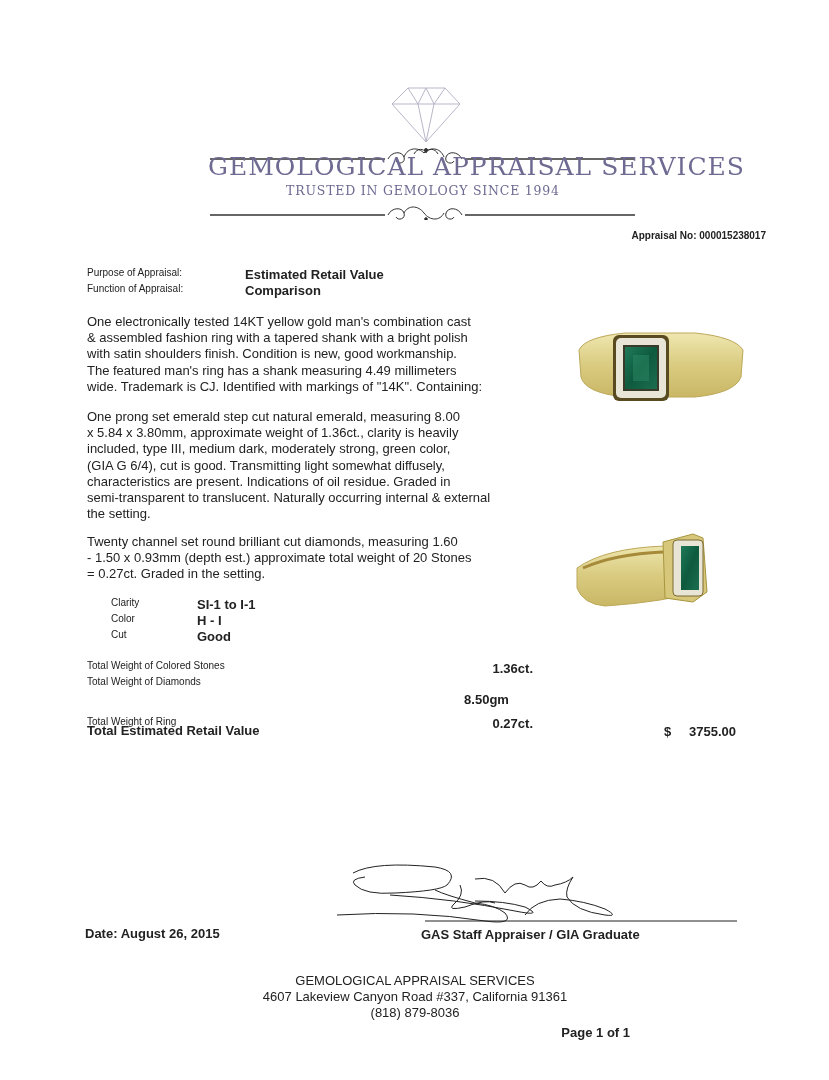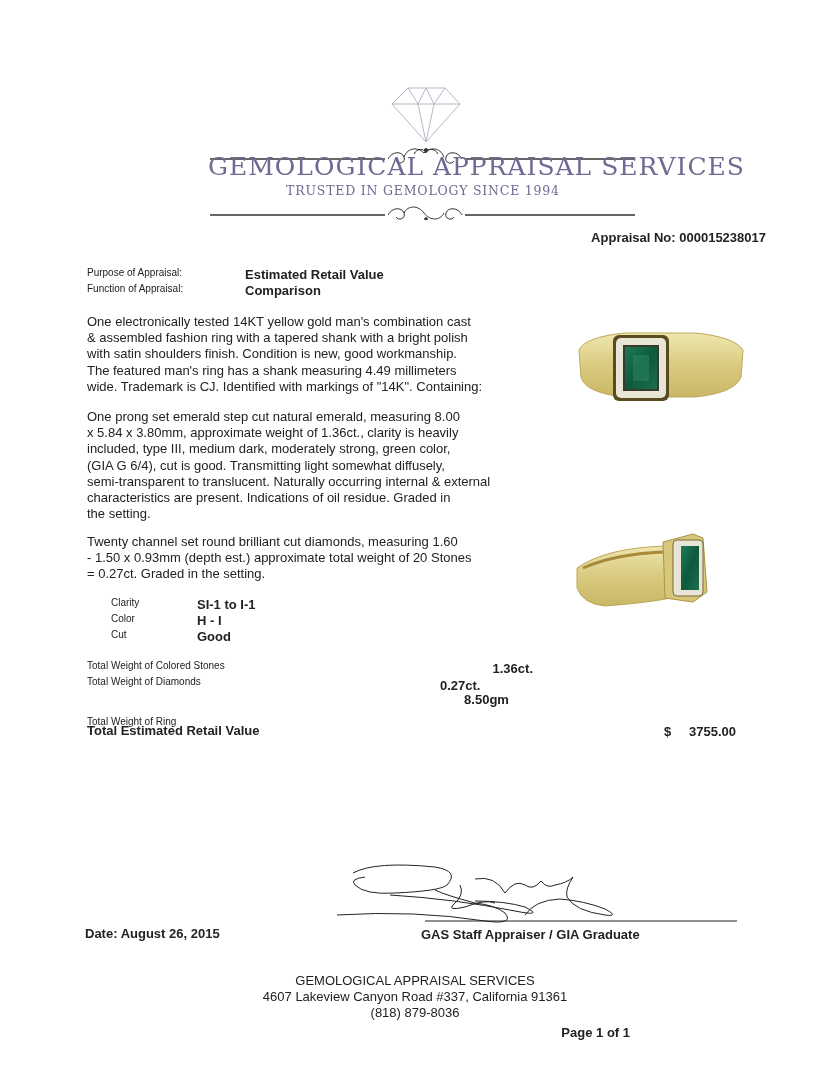--- a/index.html
+++ b/index.html
@@ -15,21 +15,21 @@
       font-family: "DejaVu Serif", serif; font-size: 25px; letter-spacing: 1px;
       color: #6e6a92; text-align: center; white-space: nowrap;
     }
     .brand-tag {
       position: absolute; left: 208px; top: 183px; width: 430px;
       font-family: "DejaVu Serif", serif; font-size: 12.5px; letter-spacing: 0.8px;
       color: #6e6a92; text-align: center; white-space: nowrap;
     }
     .appraisal-no {
       position: absolute; left: 540px; top: 230px; width: 226px; text-align: right;
-      font-size: 13px; font-weight: bold; color: #222;
+      font-size: 10px; font-weight: bold; color: #222;
     }
     .row-label { position: absolute; font-size: 10px; color: #222; }
     .row-value { position: absolute; font-size: 13px; font-weight: bold; color: #222; }
     .para {
       position: absolute; left: 87px; width: 430px;
       font-size: 13px; line-height: 16.2px; color: #222;
     }
     .ring-img { position: absolute; }
     .money { position: absolute; font-size: 13px; font-weight: bold; color: #222; }
     .footer-line { position: absolute; left: 200px; width: 430px; text-align: center; font-size: 13px; color: #222; }
@@ -82,42 +82,42 @@
   <div>with satin shoulders finish. Condition is new, good workmanship.</div>
   <div>The featured man's ring has a shank measuring 4.49 millimeters</div>
   <div>wide. Trademark is CJ. Identified with markings of "14K".  Containing:</div>
 </div>
 
 <div class="para" style="top:409px;">
   <div>One prong set emerald step cut natural emerald, measuring 8.00</div>
   <div>x 5.84 x 3.80mm, approximate weight of 1.36ct., clarity is heavily</div>
   <div>included, type III, medium dark, moderately strong, green color,</div>
   <div>(GIA G 6/4), cut is good. Transmitting light somewhat diffusely,</div>
+  <div>characteristics are present. Indications of oil residue. Graded in</div>
   <div>semi-transparent to translucent. Naturally occurring internal &amp; external</div>
-  <div>characteristics are present. Indications of oil residue. Graded in</div>
   <div>the setting.</div>
 </div>
 
 <div class="para" style="top:534px;">
   <div>Twenty channel set round brilliant cut diamonds, measuring 1.60</div>
   <div>- 1.50 x 0.93mm (depth est.) approximate total weight of 20 Stones</div>
   <div>= 0.27ct. Graded in the setting.</div>
 </div>
 
 <div class="row-label" style="left:111px; top:597px;">Clarity</div>
 <div class="row-value" style="left:197px; top:597px;">SI-1 to I-1</div>
 <div class="row-label" style="left:111px; top:613px;">Color</div>
 <div class="row-value" style="left:197px; top:613px;">H - I</div>
 <div class="row-label" style="left:111px; top:629px;">Cut</div>
 <div class="row-value" style="left:197px; top:629px;">Good</div>
 
 <div class="row-label" style="left:87px; top:660px;">Total Weight of Colored Stones</div>
 <div class="row-value" style="left:440px; width:93px; text-align:right; top:661px;">1.36ct.</div>
 <div class="row-label" style="left:87px; top:676px;">Total Weight of Diamonds</div>
-<div class="row-value" style="left:440px; width:93px; top:678px;">0.27ct.</div>
+<div class="row-value" style="left:440px; width:93px; text-align:right; top:716px;">0.27ct.</div>
 <div class="row-label" style="left:87px; top:691px;margin-top:25px;">Total Weight of Ring</div>
 <div class="row-value" style="left:440px; width:93px; text-align:center; top:692px;">8.50gm</div>
 
 <div class="row-value" style="left:87px; top:723px;">Total Estimated Retail Value</div>
 <div class="money" style="left:664px; top:724px;">$</div>
 <div class="money" style="left:680px; width:56px; text-align:right; top:724px;">3755.00</div>
 
 <svg class="ring-img" style="left:565px; top:315px;" width="190" height="95" viewBox="0 0 190 95">
   <defs>
     <linearGradient id="gold1" x1="0" x2="0" y1="0" y2="1">

